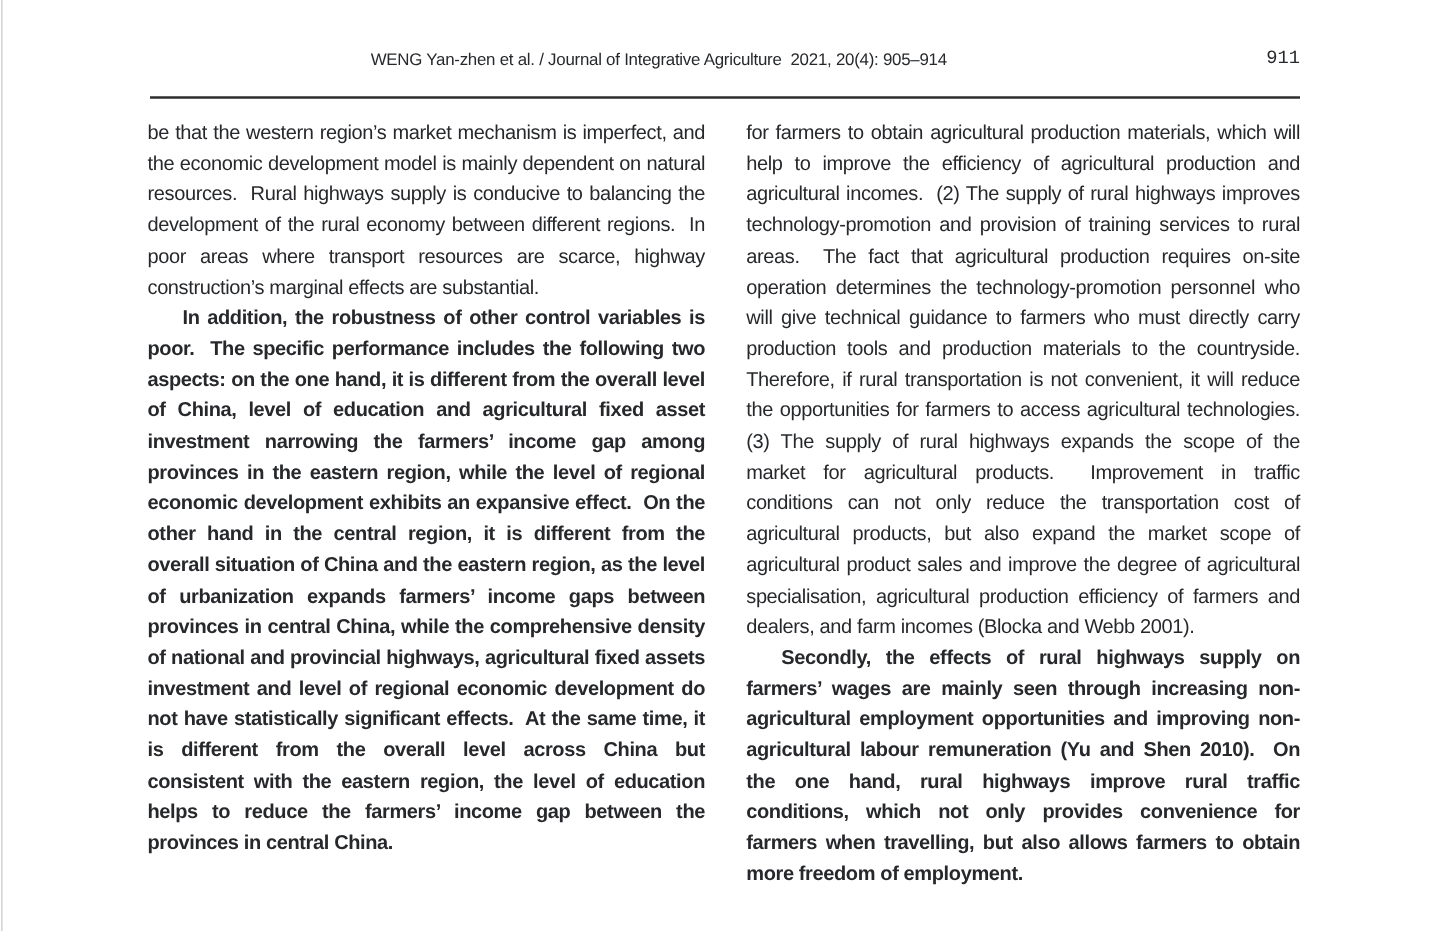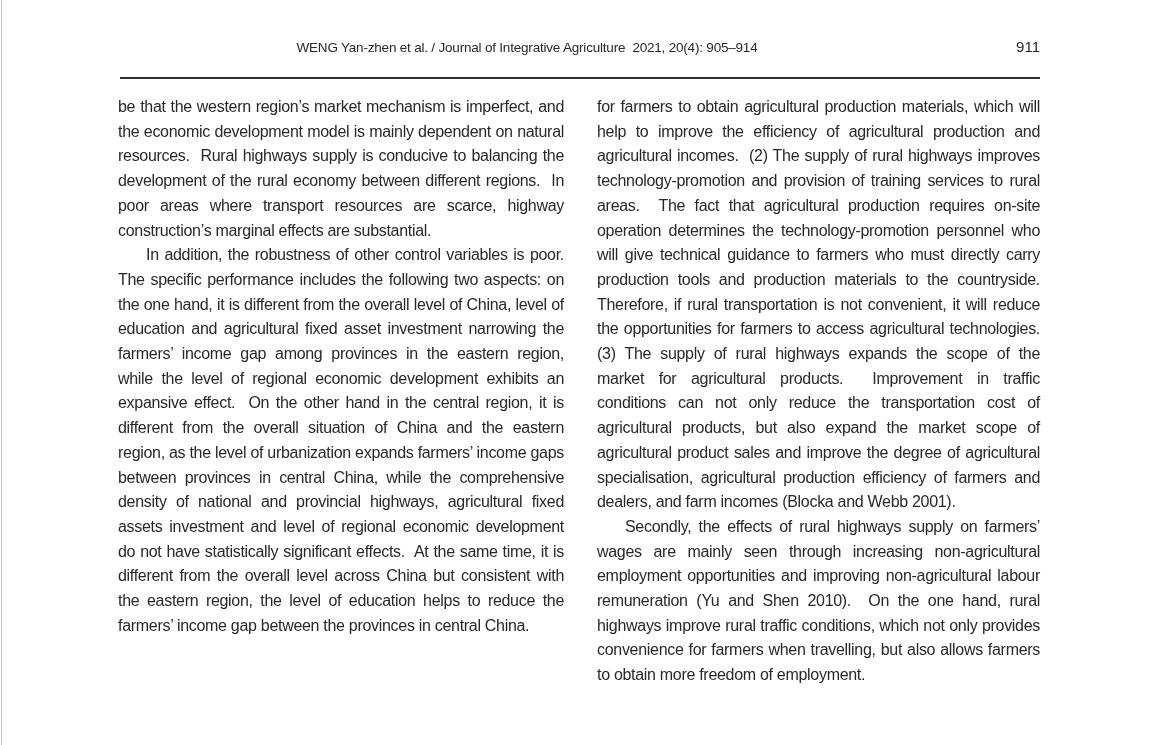--- a/index.html
+++ b/index.html
@@ -27,21 +27,21 @@
     transform: translateX(-50%);
     font-size: 13.5px;
     letter-spacing: -0.2px;
     white-space: pre;
     color: #26282b;
   }
   .page-number {
     position: absolute;
     top: 38px;
     right: 121px;
-    font-family: Liberation Sans, sans-serif;
+    font-family: Liberation Mono, monospace;
     font-size: 15px;
     color: #26282b;
   }
   .header-rule {
     position: absolute;
     left: 120px;
     top: 77px;
     width: 920px;
     height: 2px;
     background: #2e2e2e;
@@ -59,21 +59,21 @@
   .column.right { width: 443px; }
   .column p {
     margin: 0;
     font-size: 16px;
     line-height: 24.7px;
     letter-spacing: -0.3px;
     text-align: justify;
     white-space: pre-wrap;
     color: #26282b;
   }
-  .column p.indent { text-indent: 28px; }
+  .column p.indent { text-indent: 28px; font-weight: bold; }
 </style>
 </head>
 <body>
 
 <div class="edge-line"></div>
 
 <header>
   <div class="running-head">WENG Yan-zhen et al. / Journal of Integrative Agriculture  2021, 20(4): 905–914</div>
   <div class="page-number">911</div>
 </header>

